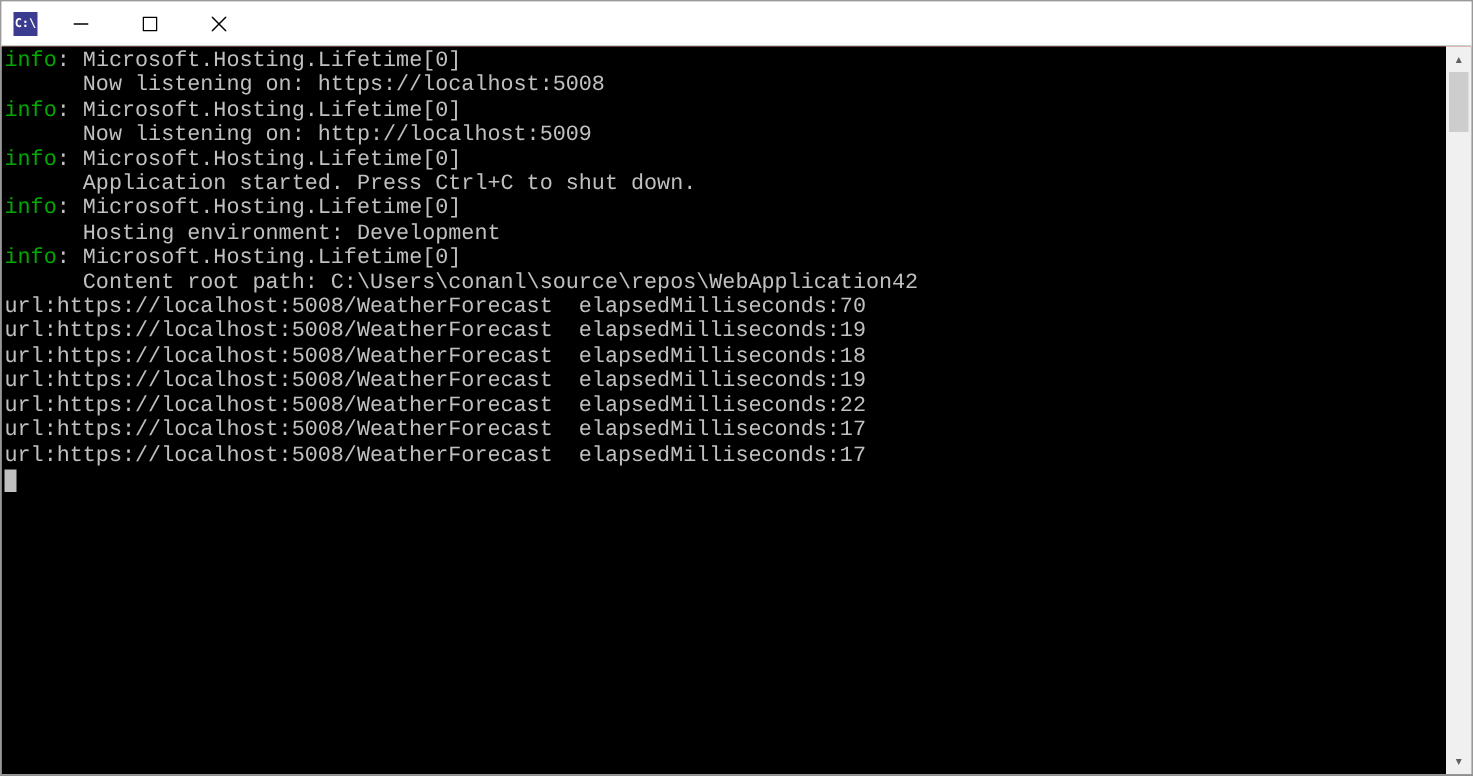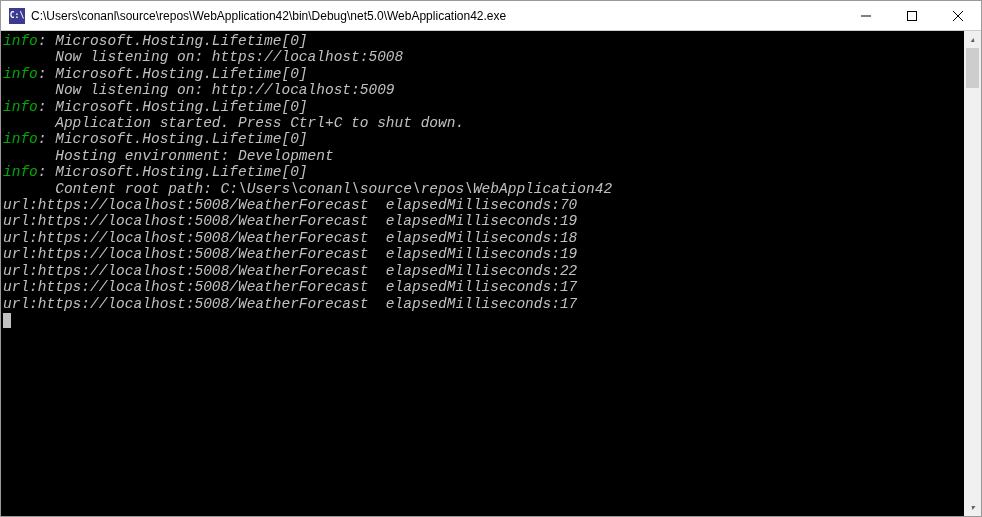--- a/index.html
+++ b/index.html
@@ -56,21 +56,20 @@
       font-family: "Segoe MDL2 Assets", sans-serif;
       font-size: 10px;
       color: #000;
     }
     .win-btn svg { width: 10px; height: 10px; }
     .console-wrap {
       flex: 1;
       display: flex;
       background: #b91c1c;
       min-height: 0;
-      font-style: italic;
     }
     .console {
       flex: 1;
       background: #000;
       color: #c0c0c0;
       font-family: "NSimSun", "SimSun", Consolas, "Courier New", monospace;
       font-size: 14.5px;
       line-height: 16.4px;
       padding: 2px 0 0 2px;
       white-space: pre;
@@ -113,21 +112,20 @@
     }
     .line { display: block; }
   </style>
 </head>
 <body>
 
 <div class="titlebar">
   <div class="app-icon">
     <span class="app-icon-inner">C:\</span>
   </div>
-  <div class="title">C:\Users\conanl\source\repos\WebApplication42\bin\Debug\net5.0\WebApplication42.exe</div>
   <div class="win-controls">
     <div class="win-btn">
       <svg viewBox="0 0 10 10">
           <line x1="0" y1="5" x2="10" y2="5" stroke="currentColor" stroke-width="1"></line>
         </svg>
     </div>
     <div class="win-btn">
       <svg viewBox="0 0 10 10">
           <rect x="0.5" y="0.5" width="9" height="9" fill="none" stroke="currentColor" stroke-width="1"></rect>
         </svg>

